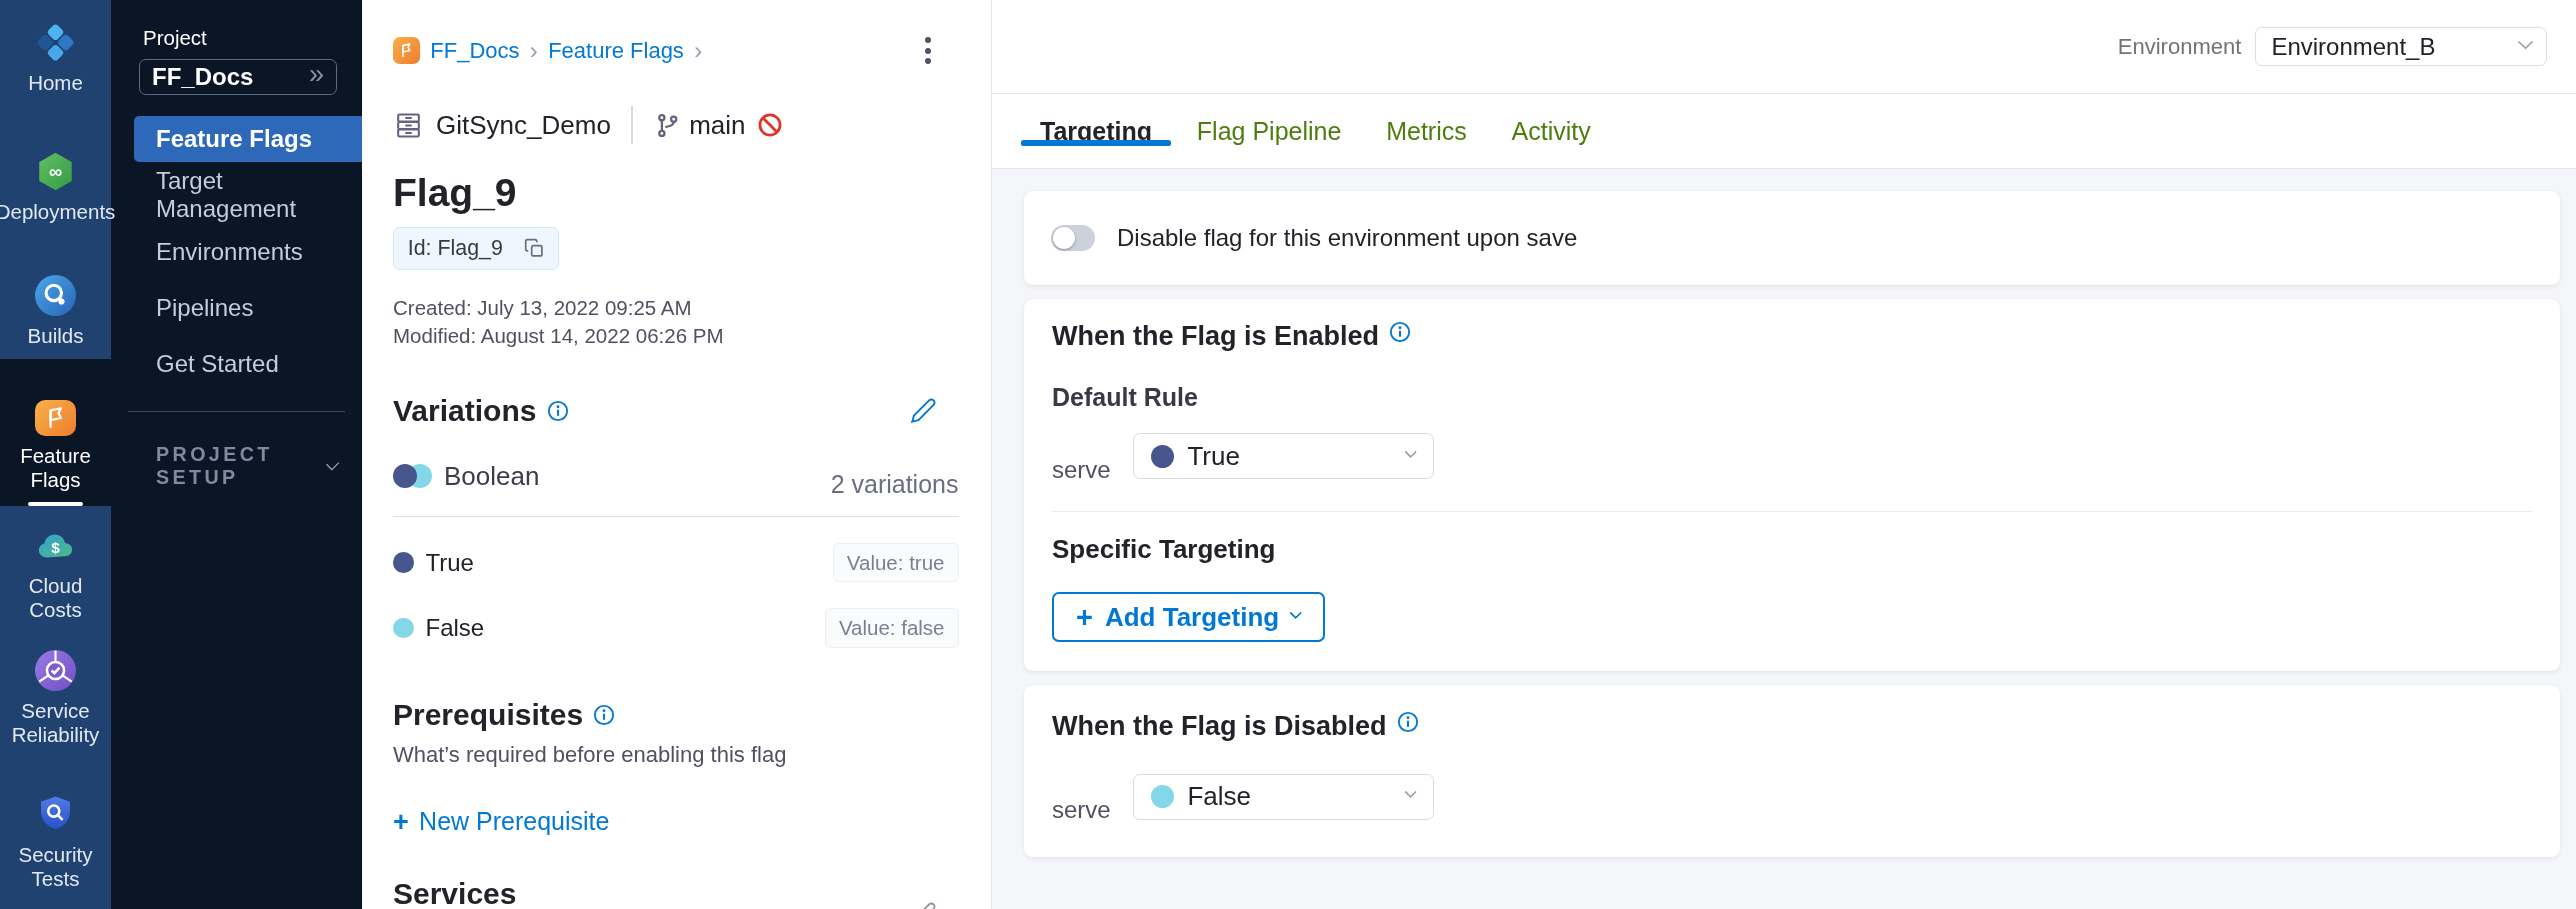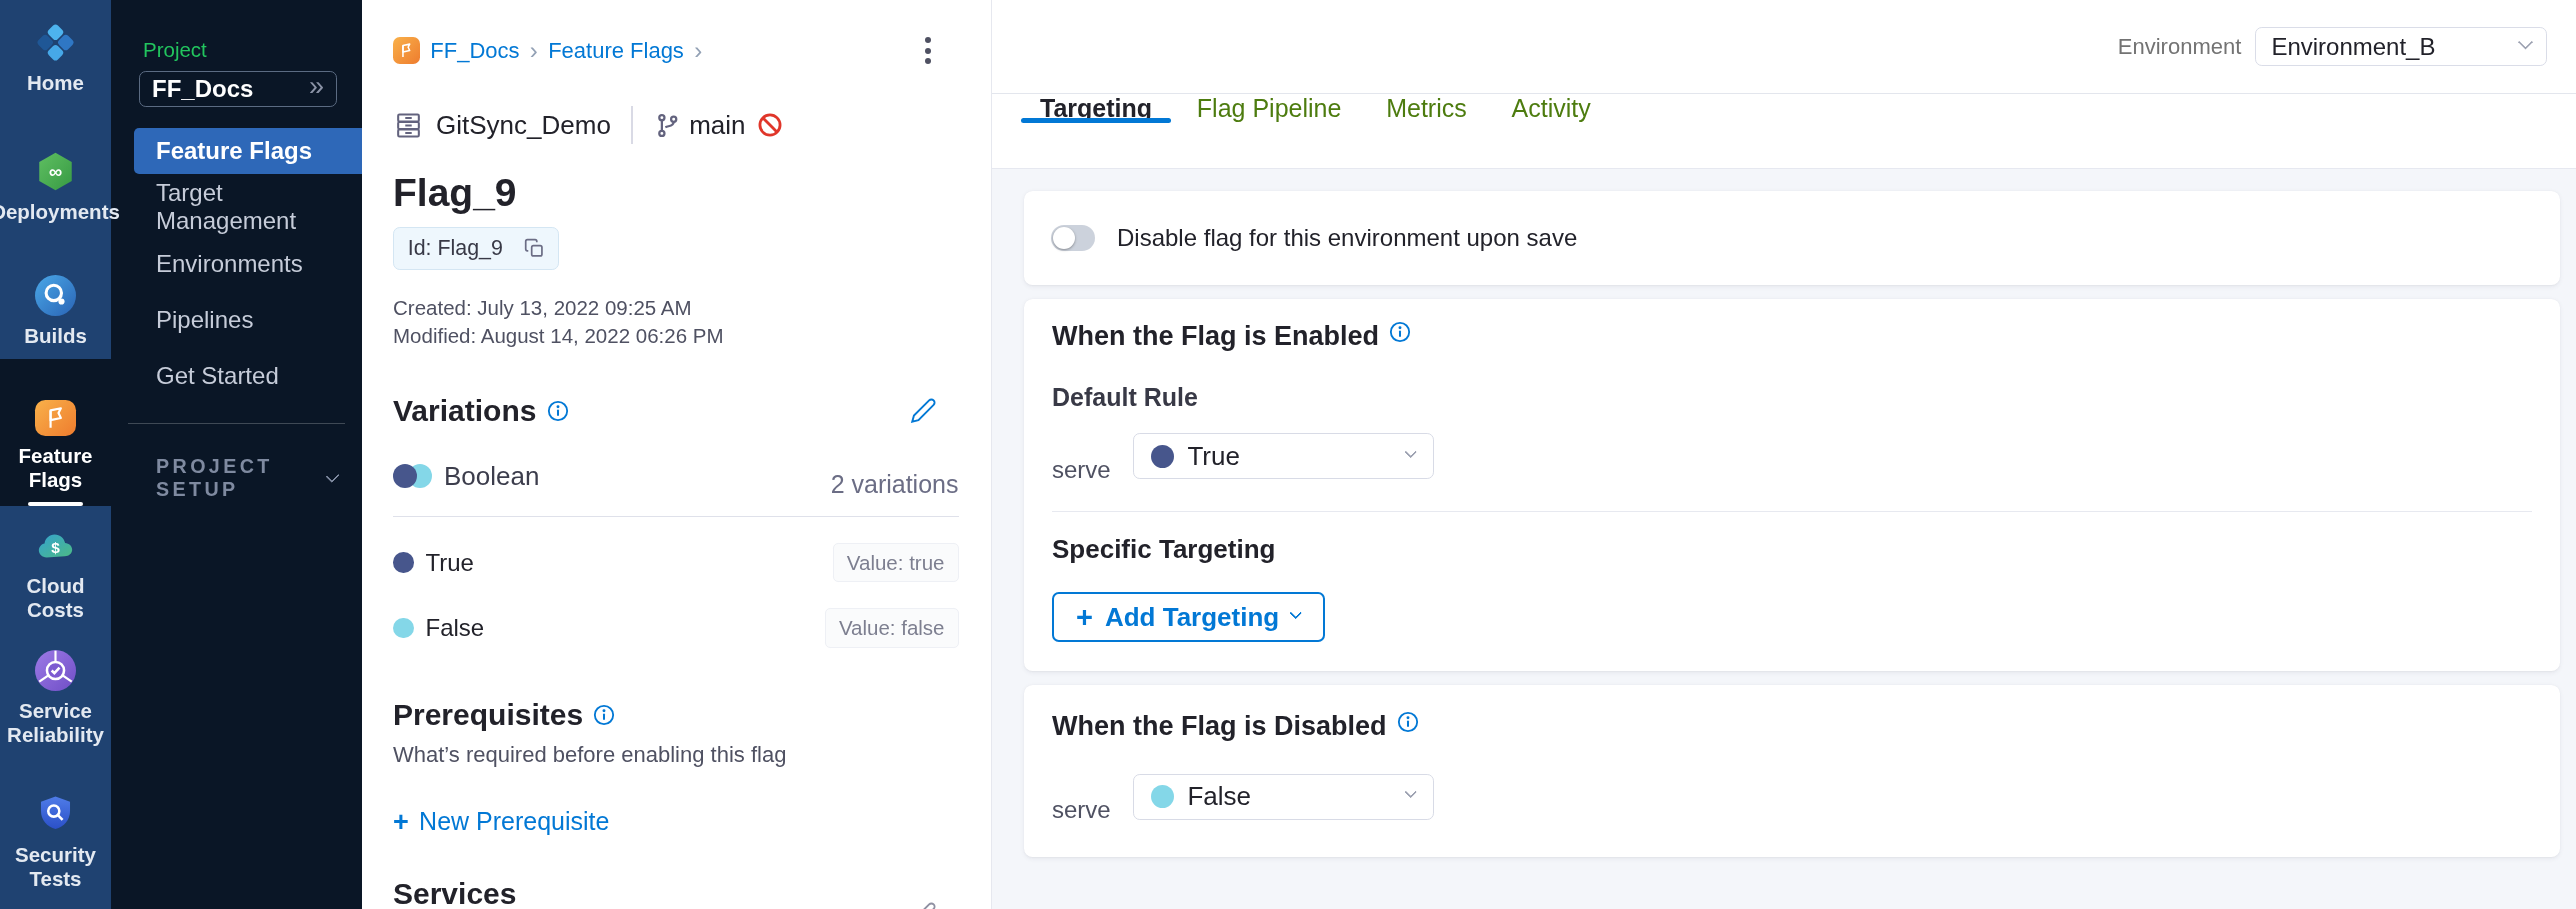--- a/index.html
+++ b/index.html
@@ -6,30 +6,30 @@
   html,body { width:2576px; height:910px; overflow:hidden; }
   body {
     font-family:"Liberation Sans","DejaVu Sans",sans-serif;
     display:flex; background:#f4f6fa; color:#22222a;
   }
   svg { display:block; }
 
   
   .rail { position:relative; width:111px; flex:0 0 111px; background:#1f4271; height:910px; z-index:3; }
   .rail-item { position:absolute; left:0; width:111px; display:flex; flex-direction:column; align-items:center; gap:7.7px; cursor:pointer; }
-  .rail-item .lbl { font-size:20.5px; font-weight:700; color:#e3e9f1; text-align:center; line-height:24px; }
+  .rail-item .lbl { font-size:20.5px; font-weight:400; color:#e3e9f1; text-align:center; line-height:24px; }
   .rail-item.active-tile { top:359px; height:147px; background:#0a1626; padding-top:41px; gap:7.7px; }
   .rail-item.active-tile .lbl { color:#ffffff; }
   .rail-under { width:55px; height:4.3px; border-radius:2.6px; background:#ffffff; margin-top:2.6px; }
   .mod-ico { width:41px; height:41px; }
   .ff-tile { width:41px; height:41px; border-radius:10.3px; background:linear-gradient(135deg,#f9b14a,#ee7c2e); display:flex; align-items:center; justify-content:center; }
 
   
   .psidebar { position:relative; width:251px; flex:0 0 251px; background:#0a1626; height:910px; z-index:2; }
-  .proj-label { margin:38px 0 0 32px; font-size:20.5px; color:#22c55e; }
+  .proj-label { margin:26px 0 0 32px; font-size:20.5px; color:#ffffff; }
   .proj-box { margin:8.6px 0 0 28px; width:198px; height:36px; border:1.7px solid #5b6b82; border-radius:6.8px; display:flex; align-items:center; padding:0 12px; cursor:pointer; }
   .proj-box .pname { color:#ffffff; font-size:24px; font-weight:700; }
   .proj-box .dchev { margin-left:auto; color:#8b93a6; font-size:27px; line-height:0; padding-bottom:4.3px; }
   .menu { margin-top:21.4px; }
   .menu-item { height:46px; margin-bottom:10.3px; display:flex; align-items:center; padding-left:45px; font-size:24px; color:#c6ccd9; cursor:pointer; }
   .menu-item.active { background:#2e68b8; margin-left:23px; padding-left:22px; border-radius:5.1px 0 0 5.1px; color:#ffffff; font-weight:600; }
   .sb-divider { margin:24px 17px 0 17px; border-top:0.9px solid rgba(255,255,255,0.22); }
   .proj-setup { margin:31px 0 0 45px; width:181px; display:flex; align-items:center; justify-content:space-between; color:#7f8aa0; font-size:19.7px; letter-spacing:3.4px; font-weight:600; cursor:pointer; }
   .chev { width:11px; height:11px; border-right:2.6px solid #7f8aa0; border-bottom:2.6px solid #7f8aa0; transform:rotate(45deg) translate(-1.7px,-1.7px); border-radius:0.9px; }
 
@@ -77,21 +77,21 @@
   .services-row .pencil { margin-top:24px; }
 
   
   .rpanel { flex:1; display:flex; flex-direction:column; background:#f4f6fa; height:910px; }
   .rheader { height:94px; background:#ffffff; border-bottom:1.7px solid #e3e6ed; display:flex; align-items:center; justify-content:flex-end; padding-right:29px; }
   .env-label { font-size:22px; color:#737373; margin-right:13.7px; }
   .env-select { width:292px; height:39px; background:#ffffff; border:1.7px solid #dadde8; border-radius:6.8px; display:flex; align-items:center; padding:0 15.4px; cursor:pointer; }
   .env-select .val { font-size:24px; color:#22222a; }
   .env-select .chev { margin-left:auto; border-color:#9ba0b0; margin-bottom:4.3px; }
 
-  .tabbar { height:75px; background:#ffffff; border-bottom:0.9px solid #e6e8f0; display:flex; align-items:flex-start; padding-left:29px; column-gap:6.8px; }
+  .tabbar { height:75px; background:#ffffff; border-bottom:0.9px solid #e6e8f0; display:flex; align-items:center; padding-left:29px; column-gap:6.8px; }
   .tab { display:flex; align-items:center; padding:0 19px; font-size:25px; color:#4d7c0f; position:relative; cursor:pointer; }
   .tab.active { color:#22222a; font-weight:700; }
   .tab.active::after { content:""; position:absolute; left:0; right:0; bottom:0; height:5.1px; border-radius:2.6px; background:#0278d5; }
 
   .pcontent { padding:22px 16px 0 32px; }
   .card { background:#ffffff; border-radius:8.6px; box-shadow:0 1.7px 5.1px rgba(40,41,61,0.06), 0 0.9px 1.7px rgba(0,0,0,0.04); }
   .card-toggle { height:94px; display:flex; align-items:center; padding:0 27px; gap:22px; margin-bottom:13.7px; }
   .toggle { width:44px; height:26px; border-radius:13px; background:#ccd2dc; position:relative; cursor:pointer; flex:0 0 44px; }
   .toggle .knob { position:absolute; left:1.7px; top:1.7px; width:22px; height:22px; border-radius:50%; background:#ffffff; box-shadow:0 0.9px 2.6px rgba(0,0,0,0.35); }
   .toggle-label { font-size:24px; color:#22222a; }

